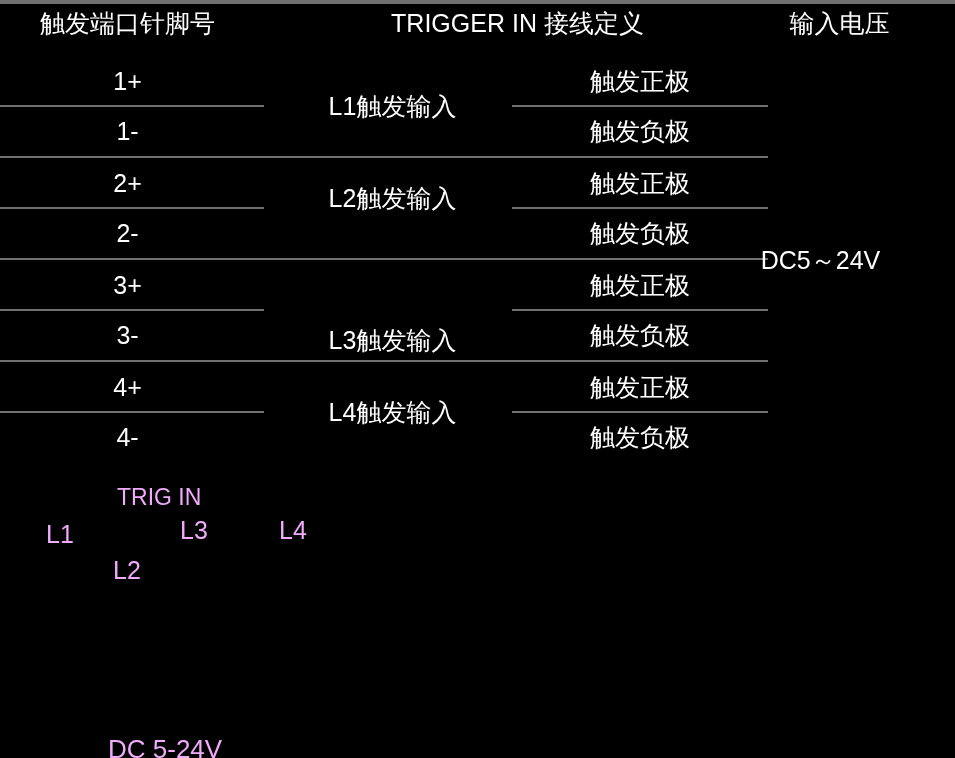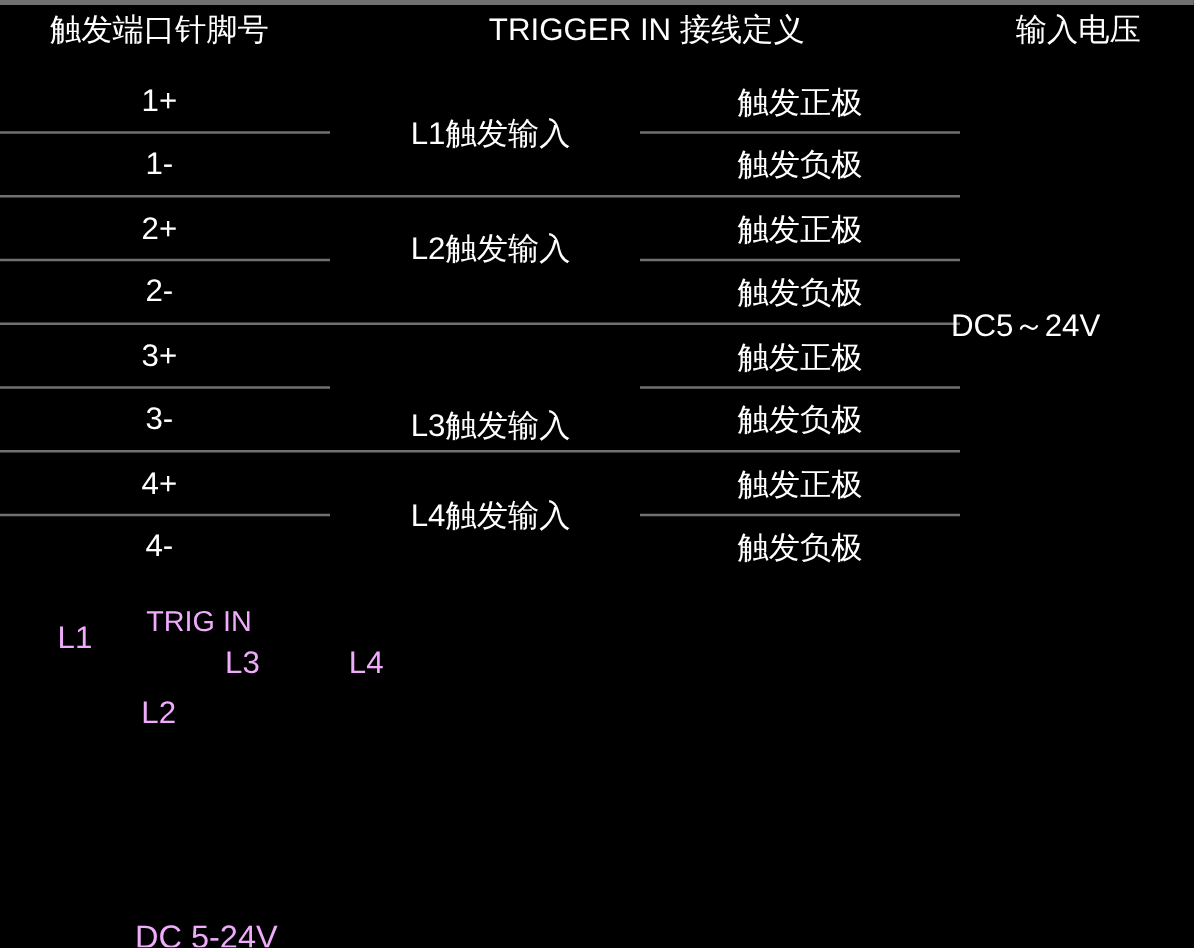--- a/index.html
+++ b/index.html
@@ -31,21 +31,21 @@
 <body>
 
 <div id="screen">
 
   <div class="line thick" style="left:0; top:2;   width:955px;"></div>
   <div class="line thick" style="left:0; top:52;  width:955px;"></div>
   <div class="line thick" style="left:0; top:464; width:955px;"></div>
 
   <div class="cell" style="left:0; top:6; width:255px; height:46px;">触发端口针脚号</div>
   <div class="cell" style="left:265px; top:6; width:505px; height:46px;">TRIGGER IN 接线定义</div>
-  <div class="cell" style="left:770px; top:6; width:185px; height:46px;">输入电压</div>
+  <div class="cell" style="left:747px; top:6; width:185px; height:46px;">输入电压</div>
 
   <div class="group" style="top:56px;">
     <div class="cell" style="left:0; top:0; width:255px; height:50px;">1+</div>
     <div class="cell" style="left:512px; top:0; width:256px; height:50px;">触发正极</div>
     <div class="line thin" style="left:0; top:49px; width:264px;"></div>
     <div class="line thin" style="left:512px; top:49px; width:256px;"></div>
     <div class="cell" style="left:0; top:51px; width:255px; height:49px;">1-</div>
     <div class="cell" style="left:512px; top:51px; width:256px; height:49px;">触发负极</div>
     <div class="cell" style="left:265px; top:0; width:255px; height:100px;">L1触发输入</div>
     <div class="line thin" style="left:0; top:100px; width:768px;"></div>
@@ -79,19 +79,19 @@
     <div class="line thin" style="left:0; top:49px; width:264px;"></div>
     <div class="line thin" style="left:512px; top:49px; width:256px;"></div>
     <div class="cell" style="left:0; top:51px; width:255px; height:49px;">4-</div>
     <div class="cell" style="left:512px; top:51px; width:256px; height:49px;">触发负极</div>
     <div class="cell" style="left:265px; top:0; width:255px; height:100px;">L4触发输入</div>
   </div>
 
   <div class="cell" style="left:728px; top:56px; width:185px; height:408px;text-align:center;">DC5～24V</div>
 
   <div class="freelabel" style="left:117px; top:484px; font-size:23px;">TRIG IN</div>
-  <div class="freelabel" style="left:46px; top:496px; font-size:25px;text-align:right;">L1</div>
+  <div class="freelabel" style="left:46px; top:520px; font-size:25px;text-align:right;">L1</div>
   <div class="freelabel" style="left:113px; top:516px; font-size:25px;margin-top:40px;">L2</div>
   <div class="freelabel" style="left:180px; top:516px; font-size:25px;">L3</div>
   <div class="freelabel" style="left:247px; top:516px; font-size:25px;margin-left:32px;">L4</div>
   <div class="freelabel" style="left:108px; top:734px; font-size:26px;">DC 5-24V</div>
 
 </div>
 
 </body></html>

